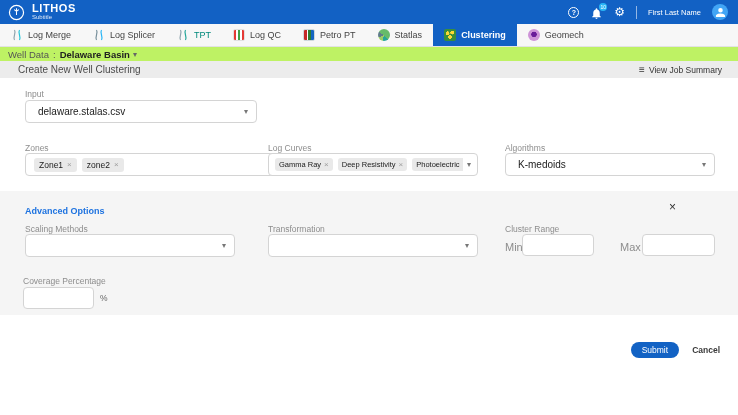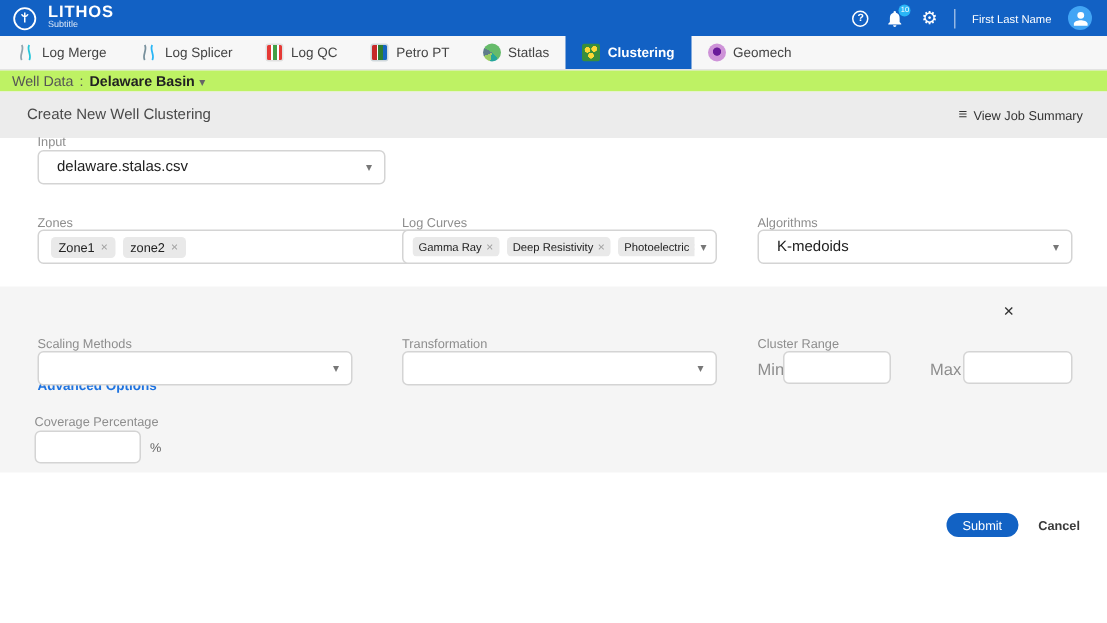--- a/index.html
+++ b/index.html
@@ -46,41 +46,41 @@
                               radial-gradient(circle at 50% 68%,#fdd835 0 1.8px,transparent 2px); }
   .i-geomech { border-radius:50%; background:radial-gradient(circle at 50% 45%,#6a1b9a 0 2.5px,#ce93d8 3px); }
 
   
   .crumb-row { position:absolute; top:47px; left:0; width:738px; height:14px; background:#bef264;
                display:flex; align-items:center; gap:4px; padding-left:8px; font-size:9.5px; color:#555; }
   .crumb-selected { font-weight:bold; color:#212121; cursor:pointer; display:flex; align-items:center; gap:3px; }
   .caret { font-size:8px; color:#666; }
 
   
-  .section-bar { position:absolute; top:61px; left:0; width:738px; height:31px; background:#ececec;
+  .section-bar { position:absolute; top:61px; left:0; width:738px; height:17px; background:#ececec;
                  display:flex; align-items:center; justify-content:space-between; padding:0 16px 0 18px; }
   .section-title { font-size:10px; color:#4a4a4a; }
   .job-summary { display:flex; align-items:center; gap:4px; font-size:8.5px; color:#333; cursor:pointer; }
   .menu-glyph { font-size:10px; color:#333; }
 
   
   .flabel { position:absolute; font-size:8.5px; color:#8d8d8d; }
   .selectbox { position:absolute; height:23px; border:1px solid #d4d4d4; border-radius:4px; background:#fff;
                display:flex; align-items:center; padding:0 8px 0 12px; font-size:10px; color:#212121; cursor:pointer; }
   .selectbox .grow { flex:1; }
   .dd-arrow { font-size:8px; color:#777; margin-left:4px; }
   .chips { display:flex; align-items:center; gap:5px; overflow:hidden; flex:1; }
   .chip { background:#e9e9e9; border-radius:3px; padding:2px 5px; font-size:8.5px; color:#212121;
           display:flex; align-items:center; gap:4px; white-space:nowrap; }
   .chip .x { color:#9e9e9e; font-size:8px; cursor:pointer; }
   .chips.small .chip { font-size:7.5px; padding:2px 4px; gap:3px; }
 
   
   .adv-panel { position:absolute; top:191px; left:0; width:738px; height:124px; background:#f5f5f5; }
-  .adv-title { position:absolute; top:206px; left:25px; font-size:9px; font-weight:bold; color:#1e73e0; cursor:pointer;margin-top:46px; }
+  .adv-title { position:absolute; top:206px; left:25px; font-size:9px; font-weight:bold; color:#1e73e0; cursor:pointer; }
   .adv-close { position:absolute; top:201px; left:669px; font-size:12px; color:#333; cursor:pointer; line-height:12px; }
   .textinput { position:absolute; height:22px; border:1px solid #d4d4d4; border-radius:4px; background:#fff; }
   .inline-lbl { position:absolute; font-size:11px; color:#8d8d8d; }
   .pct { position:absolute; font-size:8.5px; color:#666; }
 
   
   .actions { position:absolute; top:342px; right:18px; display:flex; align-items:center; gap:13px; }
   .btn-submit { background:#1262c4; color:#fff; font-size:8.5px; padding:3px 11px; border:none;
                 border-radius:9px; cursor:pointer; font-family:inherit; }
   .btn-cancel { background:none; border:none; font-size:8.5px; font-weight:bold; color:#3a3a3a;
@@ -136,20 +136,29 @@
     <div class="tab">
       <span class="ticon">
         <svg width="12" height="12" viewBox="0 0 12 12">
             <path d="M3.5 1 C 5.5 4, 1.5 8, 3.5 11" fill="none" stroke="#78909c" stroke-width="1.2"></path>
             <path d="M8.5 1 C 6.5 4, 10.5 8, 8.5 11" fill="none" stroke="#29b6f6" stroke-width="1.2"></path>
           </svg>
       </span>
       <span class="tlabel">Log Splicer</span>
     </div>
     <div class="tab">
+      <span class="ticon">
+        <svg width="12" height="12" viewBox="0 0 12 12">
+            <path d="M3.5 1 C 5.5 4, 1.5 8, 3.5 11" fill="none" stroke="#90a4ae" stroke-width="1.2"></path>
+            <path d="M8.5 1 C 6.5 4, 10.5 8, 8.5 11" fill="none" stroke="#26a69a" stroke-width="1.2"></path>
+          </svg>
+      </span>
+      <span class="tlabel teal">TPT</span>
+    </div>
+    <div class="tab">
       <span class="ticon i-logqc"></span>
       <span class="tlabel">Log QC</span>
     </div>
     <div class="tab">
       <span class="ticon i-petropt"></span>
       <span class="tlabel">Petro PT</span>
     </div>
     <div class="tab">
       <span class="ticon i-statlas"></span>
       <span class="tlabel">Statlas</span>

